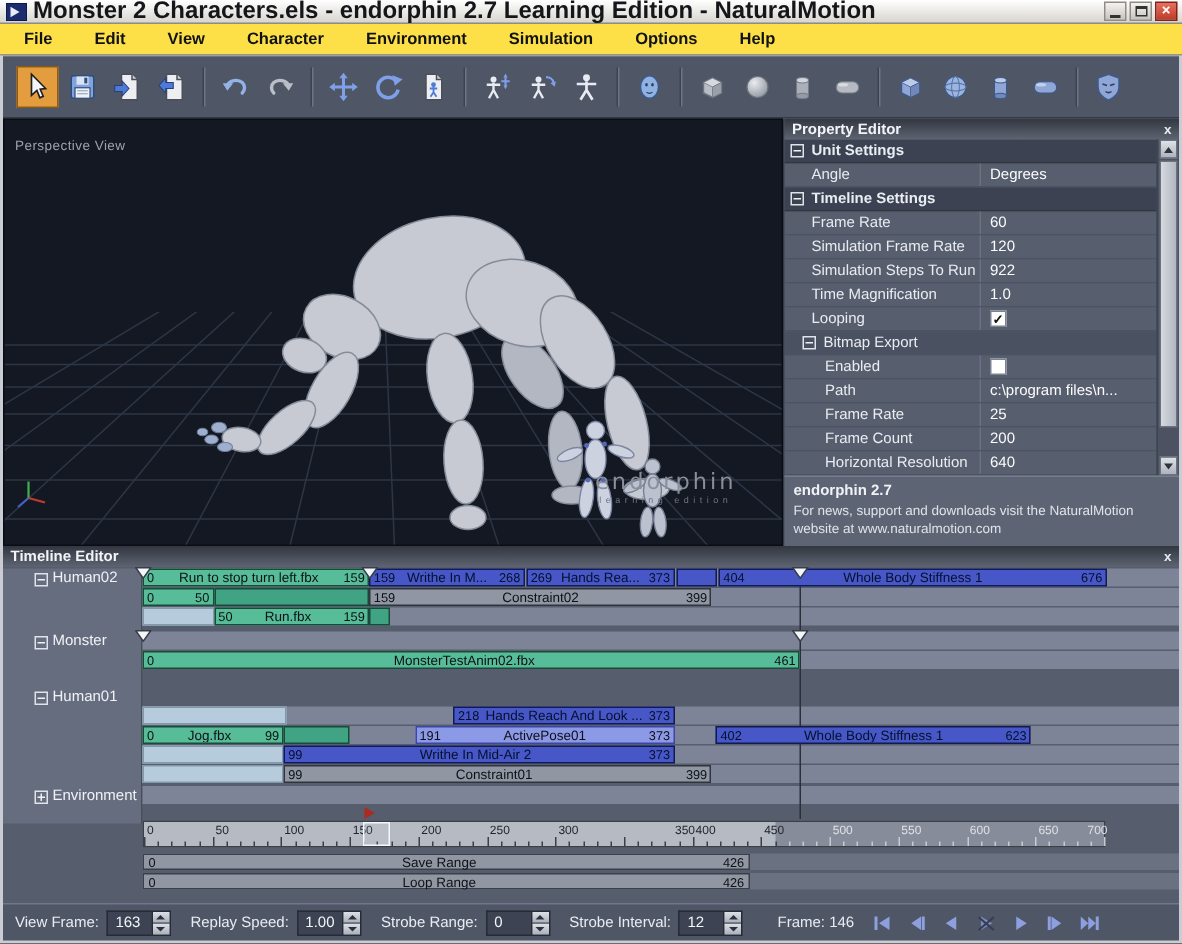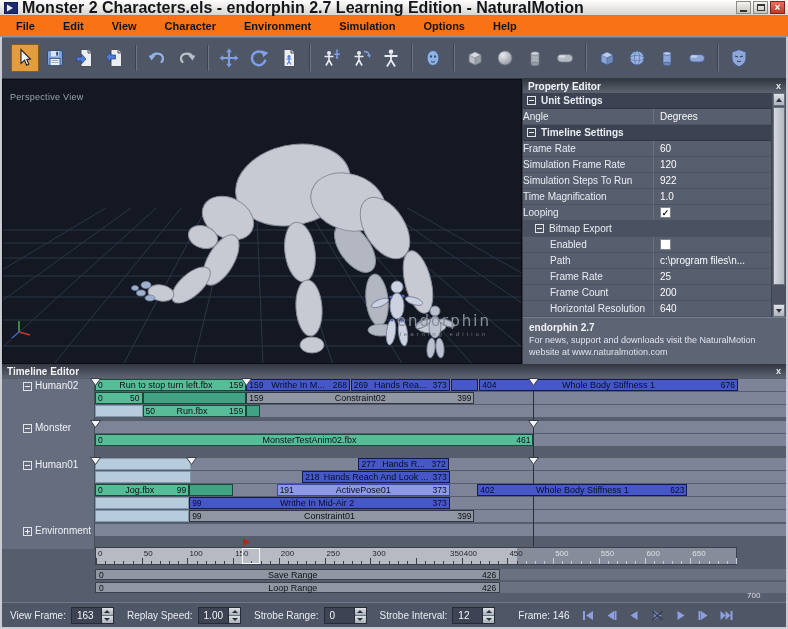--- a/index.html
+++ b/index.html
@@ -8,21 +8,21 @@
 
 .titlebar{position:absolute;left:0;top:0;width:788px;height:16px;background:linear-gradient(#ffffff,#d8d5cf);border-bottom:1px solid #8f8c85;display:flex;align-items:center;padding:0 2px;z-index:6}
 .app-icon{width:14px;height:12px;margin:0 4px 0 2px;display:inline-flex;flex:none}
 .title-text{font-size:16px;font-weight:bold;color:#15161a;flex:1;white-space:nowrap;overflow:hidden}
 .winbtns{display:flex;gap:2px;margin-right:1px}
 .wb{width:15px;height:13px;border:1px solid #8f8c85;background:linear-gradient(#f4f3f0,#c7c4bd);display:flex;align-items:center;justify-content:center}
 .wb.min i{display:block;width:7px;height:2px;background:#333;margin-top:7px}
 .wb.max i{display:block;width:8px;height:7px;border:1px solid #333;border-top-width:2px}
 .wb.close{background:linear-gradient(#e8705e,#c03a28);border-color:#7d2317;color:#fff;font-size:10px;font-weight:bold;line-height:1}
 
-.menubar{position:absolute;left:0;top:16px;width:788px;height:21px;background:#f97316;border-bottom:1px solid #90949c;display:flex;align-items:center;padding-left:8px;z-index:5}
+.menubar{position:absolute;left:0;top:16px;width:788px;height:21px;background:#fde047;border-bottom:1px solid #90949c;display:flex;align-items:center;padding-left:8px;z-index:5}
 .mitem{font-size:11px;font-weight:bold;color:#101216;padding:2px 8px;margin-right:12px;white-space:nowrap}
 
 .toolbar{position:absolute;left:2px;top:37px;width:784px;height:42px;background:#4f5666;border-top:1px solid #6d7484;border-bottom:1px solid #343947;display:flex;align-items:center;padding-left:8px}
 .tbtn{width:28px;height:28px;display:flex;align-items:center;justify-content:center;margin:0 1px;border:1px solid transparent;flex:none}
 .tbtn.active{background:#e49d3e;border:1px solid #8a5c17}
 .ticon{display:flex;width:20px;height:20px}
 .tsep{width:2px;height:26px;margin:0 5px;border-left:1px solid #3c4250;border-right:1px solid #6d7484;flex:none}
 
 .viewport{position:absolute;left:2px;top:79px;width:520px;height:285px;background:#141822;border:1px solid #0a0d15;overflow:hidden}
 .vp-svg{position:absolute;left:0;top:0}
@@ -32,21 +32,21 @@
 .wm2{font-size:6px;letter-spacing:3px;color:#6f7480;margin-top:1px}
 
 .proppanel{position:absolute;left:522px;top:79px;width:264px;height:285px;background:#5a6170;border-left:1px solid #353b46}
 .phead{position:absolute;left:0;top:0;right:0;height:14px;background:linear-gradient(#31363f,#4c525e 60%,#5d6370);color:#f2f4f8;font-size:10px;font-weight:bold;display:flex;align-items:center;padding:0 5px}
 .phead .htitle{flex:1}
 .pclose{font-size:9px;font-weight:bold;color:#e8ebf0}
 .prows{position:absolute;left:0;top:14px;width:249px;height:224px;overflow:hidden}
 .prow{position:relative;height:16px;display:flex;align-items:center;border-bottom:1px solid #4b5262;background:#575e6d}
 .prow.section{background:#3c4251;border-bottom-color:#31363f;padding-left:4px}
 .prow.subsection{background:#4a5161;padding-left:12px}
-.plabel{font-size:10px;color:#e9ecf2;width:130px;white-space:nowrap;overflow:hidden;flex:none}
+.plabel{font-size:10px;color:#e9ecf2;padding-left:18px;width:130px;white-space:nowrap;overflow:hidden;flex:none}
 .prow.section .plabel,.prow.subsection .plabel{font-weight:bold;padding-left:5px;width:auto}
 .prow.subsection .plabel{font-weight:normal}
 .plabel.ind{padding-left:27px}
 .pval{font-size:10px;color:#fbfcfe;flex:1;border-left:1px solid #6a7181;height:100%;display:flex;align-items:center;padding-left:6px;white-space:nowrap;overflow:hidden}
 .exp{width:9px;height:9px;border:1px solid #dfe3ea;position:relative;flex:none}
 .exp::before{content:"";position:absolute;left:1px;right:1px;top:3px;height:1px;background:#eef1f6}
 .exp.plus::after{content:"";position:absolute;top:1px;bottom:1px;left:3px;width:1px;background:#eef1f6}
 .cb{width:11px;height:11px;background:#fff;border:1px solid #7d838e;font-size:9px;line-height:10px;text-align:center;color:#111;font-weight:bold}
 .pscroll{position:absolute;right:0;top:14px;width:15px;height:224px;background:#4c5261;border-left:1px solid #3d434f}
 .sbtn{position:absolute;left:1px;right:1px;height:13px;background:linear-gradient(#dfe2e7,#aeb3bc);border:1px solid #6b7280;display:flex;align-items:center;justify-content:center}
@@ -615,39 +615,20 @@
         <div class="tl-rowstrip" style="top: 56px;">
           <div class="clip green" style="left: 0px; width: 438.411px;">
             <div class="cnum">0</div>
             <div class="clabel">MonsterTestAnim02.fbx</div>
             <div class="cnum">461</div>
           </div>
         </div>
         <div class="tl-tracklabel" style="top: 80px;">
           <div class="exp"></div>
           <div class="tl-tname">Human01</div>
-        </div>
-        <div class="tl-rowstrip" style="top: 80px;">
-          <div class="clip pale" style="left: 0px; width: 96.051px;">
-            <div class="clabel"></div>
-          </div>
-          <div class="tl-marker" style="left: -5px;"><svg width="11" height="8" viewBox="0 0 11 8">
-              <polygon points="0.5,0.5 10.5,0.5 5.5,7.5" fill="#f4f6f9" stroke="#383e48" stroke-width="1"></polygon>
-            </svg></div>
-          <div class="tl-marker" style="left: 91.051px;"><svg width="11" height="8" viewBox="0 0 11 8">
-              <polygon points="0.5,0.5 10.5,0.5 5.5,7.5" fill="#f4f6f9" stroke="#383e48" stroke-width="1"></polygon>
-            </svg></div>
-          <div class="tl-marker" style="left: 433.411px;"><svg width="11" height="8" viewBox="0 0 11 8">
-              <polygon points="0.5,0.5 10.5,0.5 5.5,7.5" fill="#f4f6f9" stroke="#383e48" stroke-width="1"></polygon>
-            </svg></div>
-          <div class="clip blue" style="left: 263.427px; width: 90.345px;">
-            <div class="cnum">277</div>
-            <div class="clabel">Hands R...</div>
-            <div class="cnum">372</div>
-          </div>
         </div>
         <div class="tl-rowstrip" style="top: 93px;">
           <div class="clip pale" style="left: 0px; width: 96.051px;">
             <div class="clabel"></div>
           </div>
           <div class="clip blue" style="left: 207.318px; width: 147.405px;">
             <div class="cnum">218</div>
             <div class="clabel">Hands Reach And Look ...</div>
             <div class="cnum">373</div>
           </div>
@@ -778,21 +759,21 @@
           <div class="tlr-tick minor lt" style="left: 566.866px;"></div>
           <div class="tlr-tick minor lt" style="left: 576.009px;"></div>
           <div class="tlr-tick minor lt" style="left: 585.152px;"></div>
           <div class="tlr-tick major lt" style="left: 594.295px;"></div>
           <div class="tlr-label lt" style="left: 596.295px;">650</div>
           <div class="tlr-tick minor lt" style="left: 603.438px;"></div>
           <div class="tlr-tick minor lt" style="left: 612.581px;"></div>
           <div class="tlr-tick minor lt" style="left: 621.724px;"></div>
           <div class="tlr-tick minor lt" style="left: 630.867px;"></div>
           <div class="tlr-tick major lt" style="left: 640.01px;"></div>
-          <div class="tlr-label lt" style="left: 651px; margin-top: 42px;">700</div>
+          <div class="tlr-label lt" style="left: 629px;">700</div>
           <div class="tlr-view" style="left: 146.288px; width: 17.3717px;"></div>
         </div>
         <div class="tl-range" style="top: 191px;">
           <div class="tl-rangebar" style="width: 405.126px;">
             <div class="cnum">0</div>
             <div class="clabel">Save Range</div>
             <div class="cnum">426</div>
           </div>
         </div>
         <div class="tl-range" style="top: 204px;">

